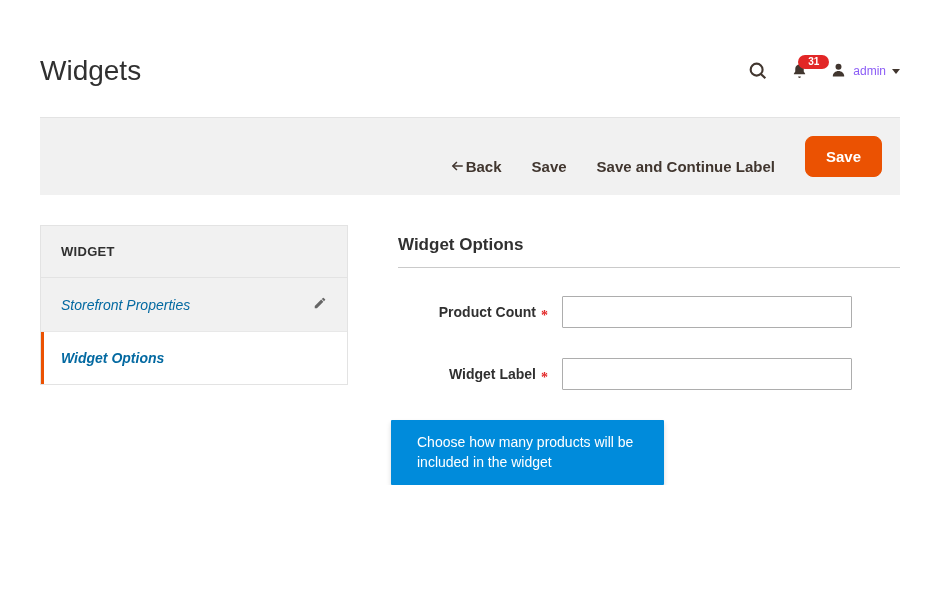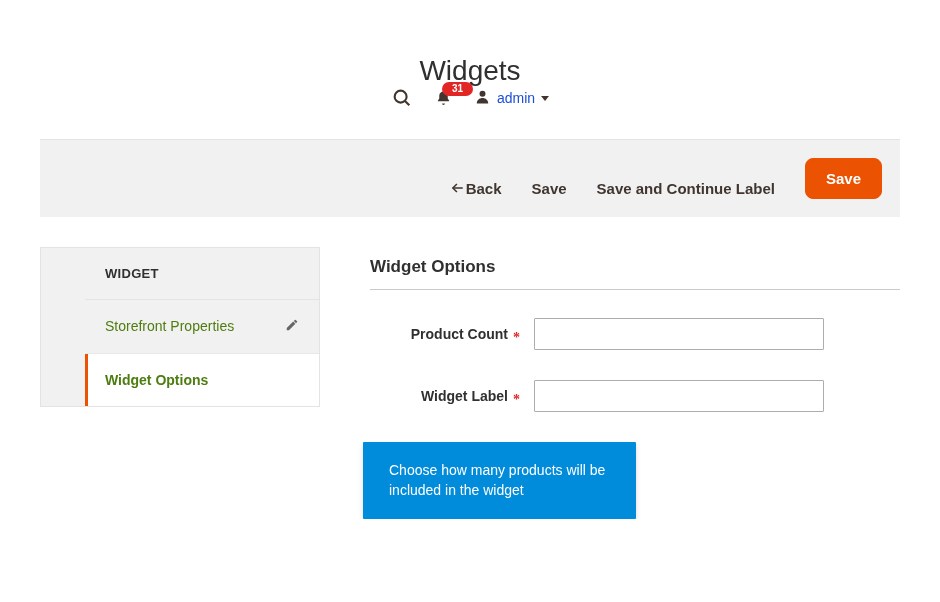--- a/index.html
+++ b/index.html
@@ -12,21 +12,20 @@
   .container {
     width: 940px;
     margin: 0 auto;
     padding: 0 40px;
   }
   .header {
     display: flex;
     align-items: center;
     justify-content: space-between;
     padding: 55px 0 30px 0;
-    flex-direction: column;
   }
   .page-title {
     font-size: 28px;
     font-weight: 400;
     color: #303030;
   }
   .header-right {
     display: flex;
     align-items: center;
     gap: 22px;
@@ -52,21 +51,21 @@
     border-radius: 9px;
     line-height: 12px;
   }
   .user-menu {
     display: flex;
     align-items: center;
     gap: 6px;
     cursor: pointer;
     color: #41362f;
   }
-  .user-menu .uname { font-size: 14px; color: #1d4ed8; }
+  .user-menu .uname { font-size: 12px; color: #8b5cf6; }
   .caret-down {
     width: 0; height: 0;
     border-left: 4px solid transparent;
     border-right: 4px solid transparent;
     border-top: 5px solid #41362f;
   }
 
   .action-bar {
     background: #f1f1f1;
     border-top: 1px solid #e3e3e3;
@@ -102,43 +101,43 @@
     border-radius: 8px;
   }
 
   .columns {
     display: flex;
     gap: 50px;
     margin-top: 30px;
     align-items: flex-start;
   }
   .sidebar {
-    width: 280px;
+    width: 308px;
     background: #f1f1f1;
     border: 1px solid #e3e3e3;
     flex-shrink: 0;
-    padding-left: 44px;
   }
   .sidebar-title {
     padding: 18px 20px;
     font-weight: 700;
     font-size: 13px;
     color: #303030;
     border-bottom: 1px solid #e3e3e3;
     letter-spacing: .3px;
   }
   .sidebar-item {
     padding: 18px 20px;
     font-size: 14px;
-    color: #4d7c0f;
-    cursor: pointer;
-    display: flex;
-    align-items: flex-start;
+    color: #0369a1;
+    cursor: pointer;
+    display: flex;
+    align-items: flex-end;
     justify-content: space-between;
     border-bottom: 1px solid #e8e8e8;
+    font-style: italic;
   }
   .sidebar-item:last-child { border-bottom: none; }
   .sidebar-item.active {
     background: #fff;
     border-left: 3px solid #eb5202;
     padding-left: 17px;
     font-weight: 600;
   }
   .edit-icon { color: #666; }
 
@@ -182,21 +181,21 @@
     padding: 0 9px;
     font-size: 13px;
     font-family: inherit;
   }
 
   .tooltip-box {
     margin-top: 26px;
     margin-left: -7px;
     background: #008bdb;
     color: #fff;
-    padding: 18px 26px;
+    padding: 12px 26px;
     border-radius: 1px;
     font-size: 14px;
     width: 273px;
     line-height: 1.45;
     box-shadow: 0 3px 5px rgba(0,0,0,.15);
   }
 </style>
 </head>
 <body>
 

